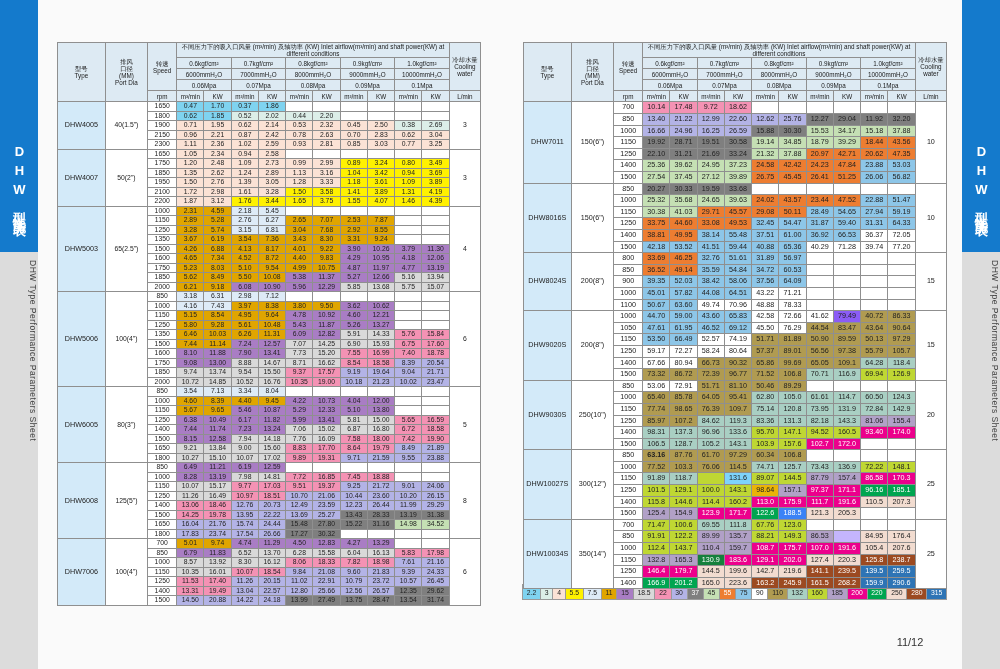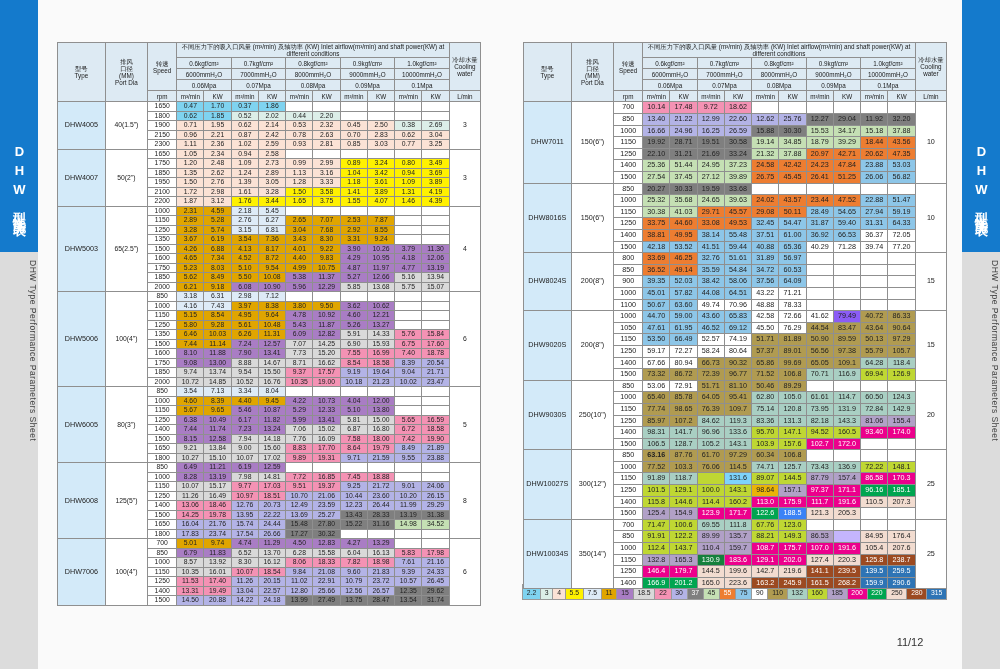--- a/index.html
+++ b/index.html
@@ -1000,21 +1000,21 @@
         <td style="background: rgb(197, 224, 180);">21.32</td>
         <td style="background: rgb(197, 224, 180);">37.88</td>
         <td style="background: rgb(237, 125, 49);">20.97</td>
         <td style="background: rgb(237, 125, 49);">42.71</td>
         <td style="background: rgb(237, 125, 49);">20.62</td>
         <td style="background: rgb(237, 125, 49);">47.35</td>
       </tr>
       <tr>
         <td>1400</td>
         <td style="background: rgb(197, 224, 180);">25.36</td>
-        <td style="background: rgb(197, 224, 180);">51.44</td>
+        <td style="background: rgb(197, 224, 180);">39.62</td>
         <td style="background: rgb(197, 224, 180);">24.95</td>
         <td style="background: rgb(197, 224, 180);">37.23</td>
         <td style="background: rgb(237, 125, 49);">24.58</td>
         <td style="background: rgb(237, 125, 49);">42.42</td>
         <td style="background: rgb(237, 125, 49);">24.23</td>
         <td style="background: rgb(237, 125, 49);">47.84</td>
         <td style="background: rgb(141, 198, 232);">23.88</td>
         <td style="background: rgb(141, 198, 232);">53.03</td>
       </tr>
       <tr>
@@ -1311,21 +1311,21 @@
         <td style="background: rgb(169, 207, 195);">83.36</td>
         <td style="background: rgb(169, 207, 195);">131.3</td>
         <td style="background: rgb(169, 207, 195);">82.18</td>
         <td style="background: rgb(169, 207, 195);">143.3</td>
         <td style="background: rgb(177, 160, 199);">81.06</td>
         <td style="background: rgb(177, 160, 199);">155.4</td>
       </tr>
       <tr>
         <td>1400</td>
         <td style="background: rgb(169, 207, 195);">98.31</td>
-        <td style="background: rgb(169, 207, 195);">141.7</td>
+        <td style="background: rgb(169, 207, 195);">137.3</td>
         <td style="background: rgb(169, 207, 195);">96.96</td>
         <td style="background: rgb(169, 207, 195);">133.6</td>
         <td style="background: rgb(191, 215, 51);">95.70</td>
         <td style="background: rgb(191, 215, 51);">147.1</td>
         <td style="background: rgb(191, 215, 51);">94.52</td>
         <td style="background: rgb(191, 215, 51);">160.5</td>
         <td class="wtxt" style="background: rgb(236, 0, 140);">93.40</td>
         <td class="wtxt" style="background: rgb(236, 0, 140);">174.0</td>
       </tr>
       <tr>

